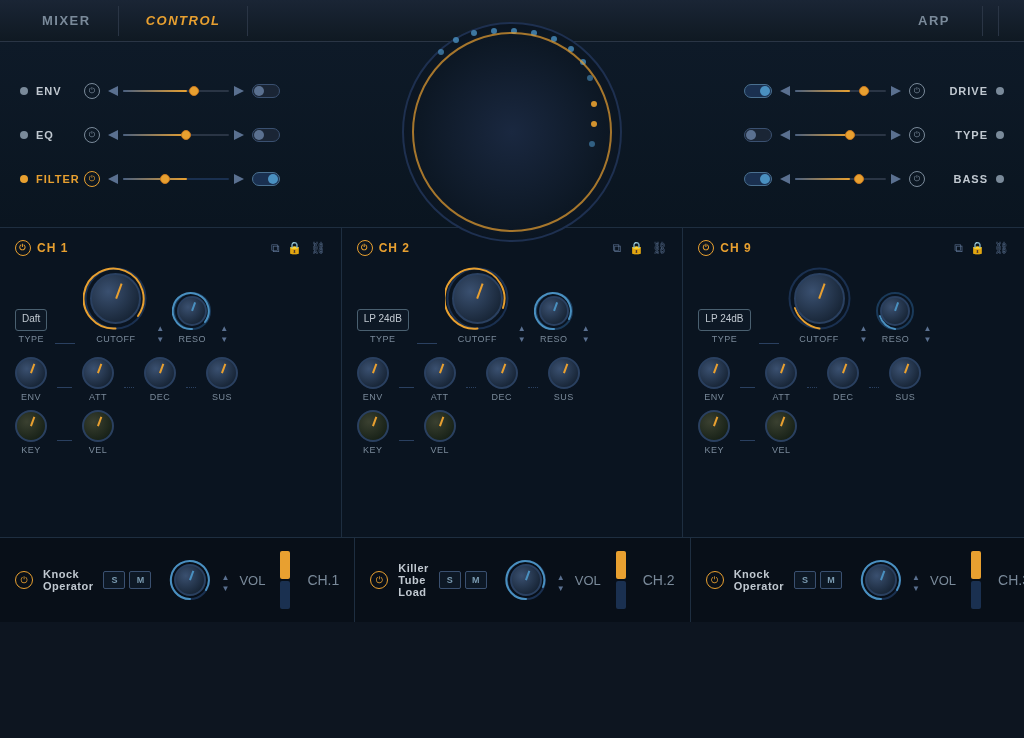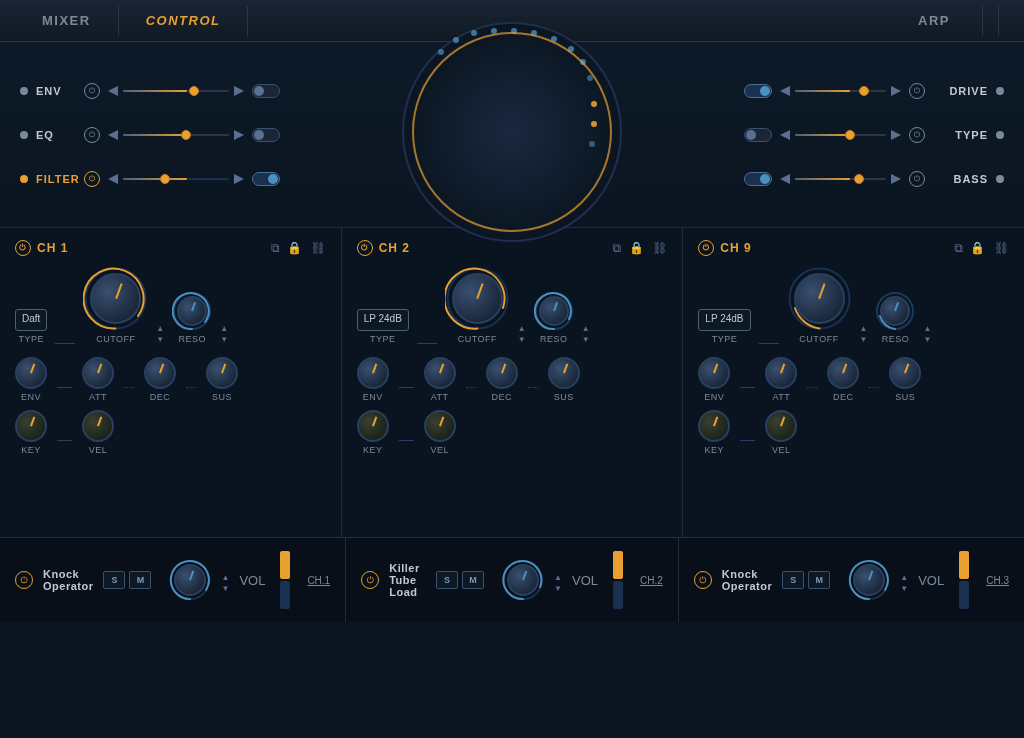--- a/index.html
+++ b/index.html
@@ -396,23 +396,22 @@
       display: flex;
       align-items: center;
       justify-content: center;
       cursor: pointer;
     }
     .vol-label {
       font-size: 13px;
       color: #7a8a9a;
     }
     .ch-label {
-      font-size: 10px;
+      font-size: 14px;
       color: #7a8a9a;
-      text-decoration: underline;
     }
     .level-bar {
       height: 3px;
       border-radius: 1px;
     }
   </style>
 </head>
 <body>
 
 <div class="top-nav">

